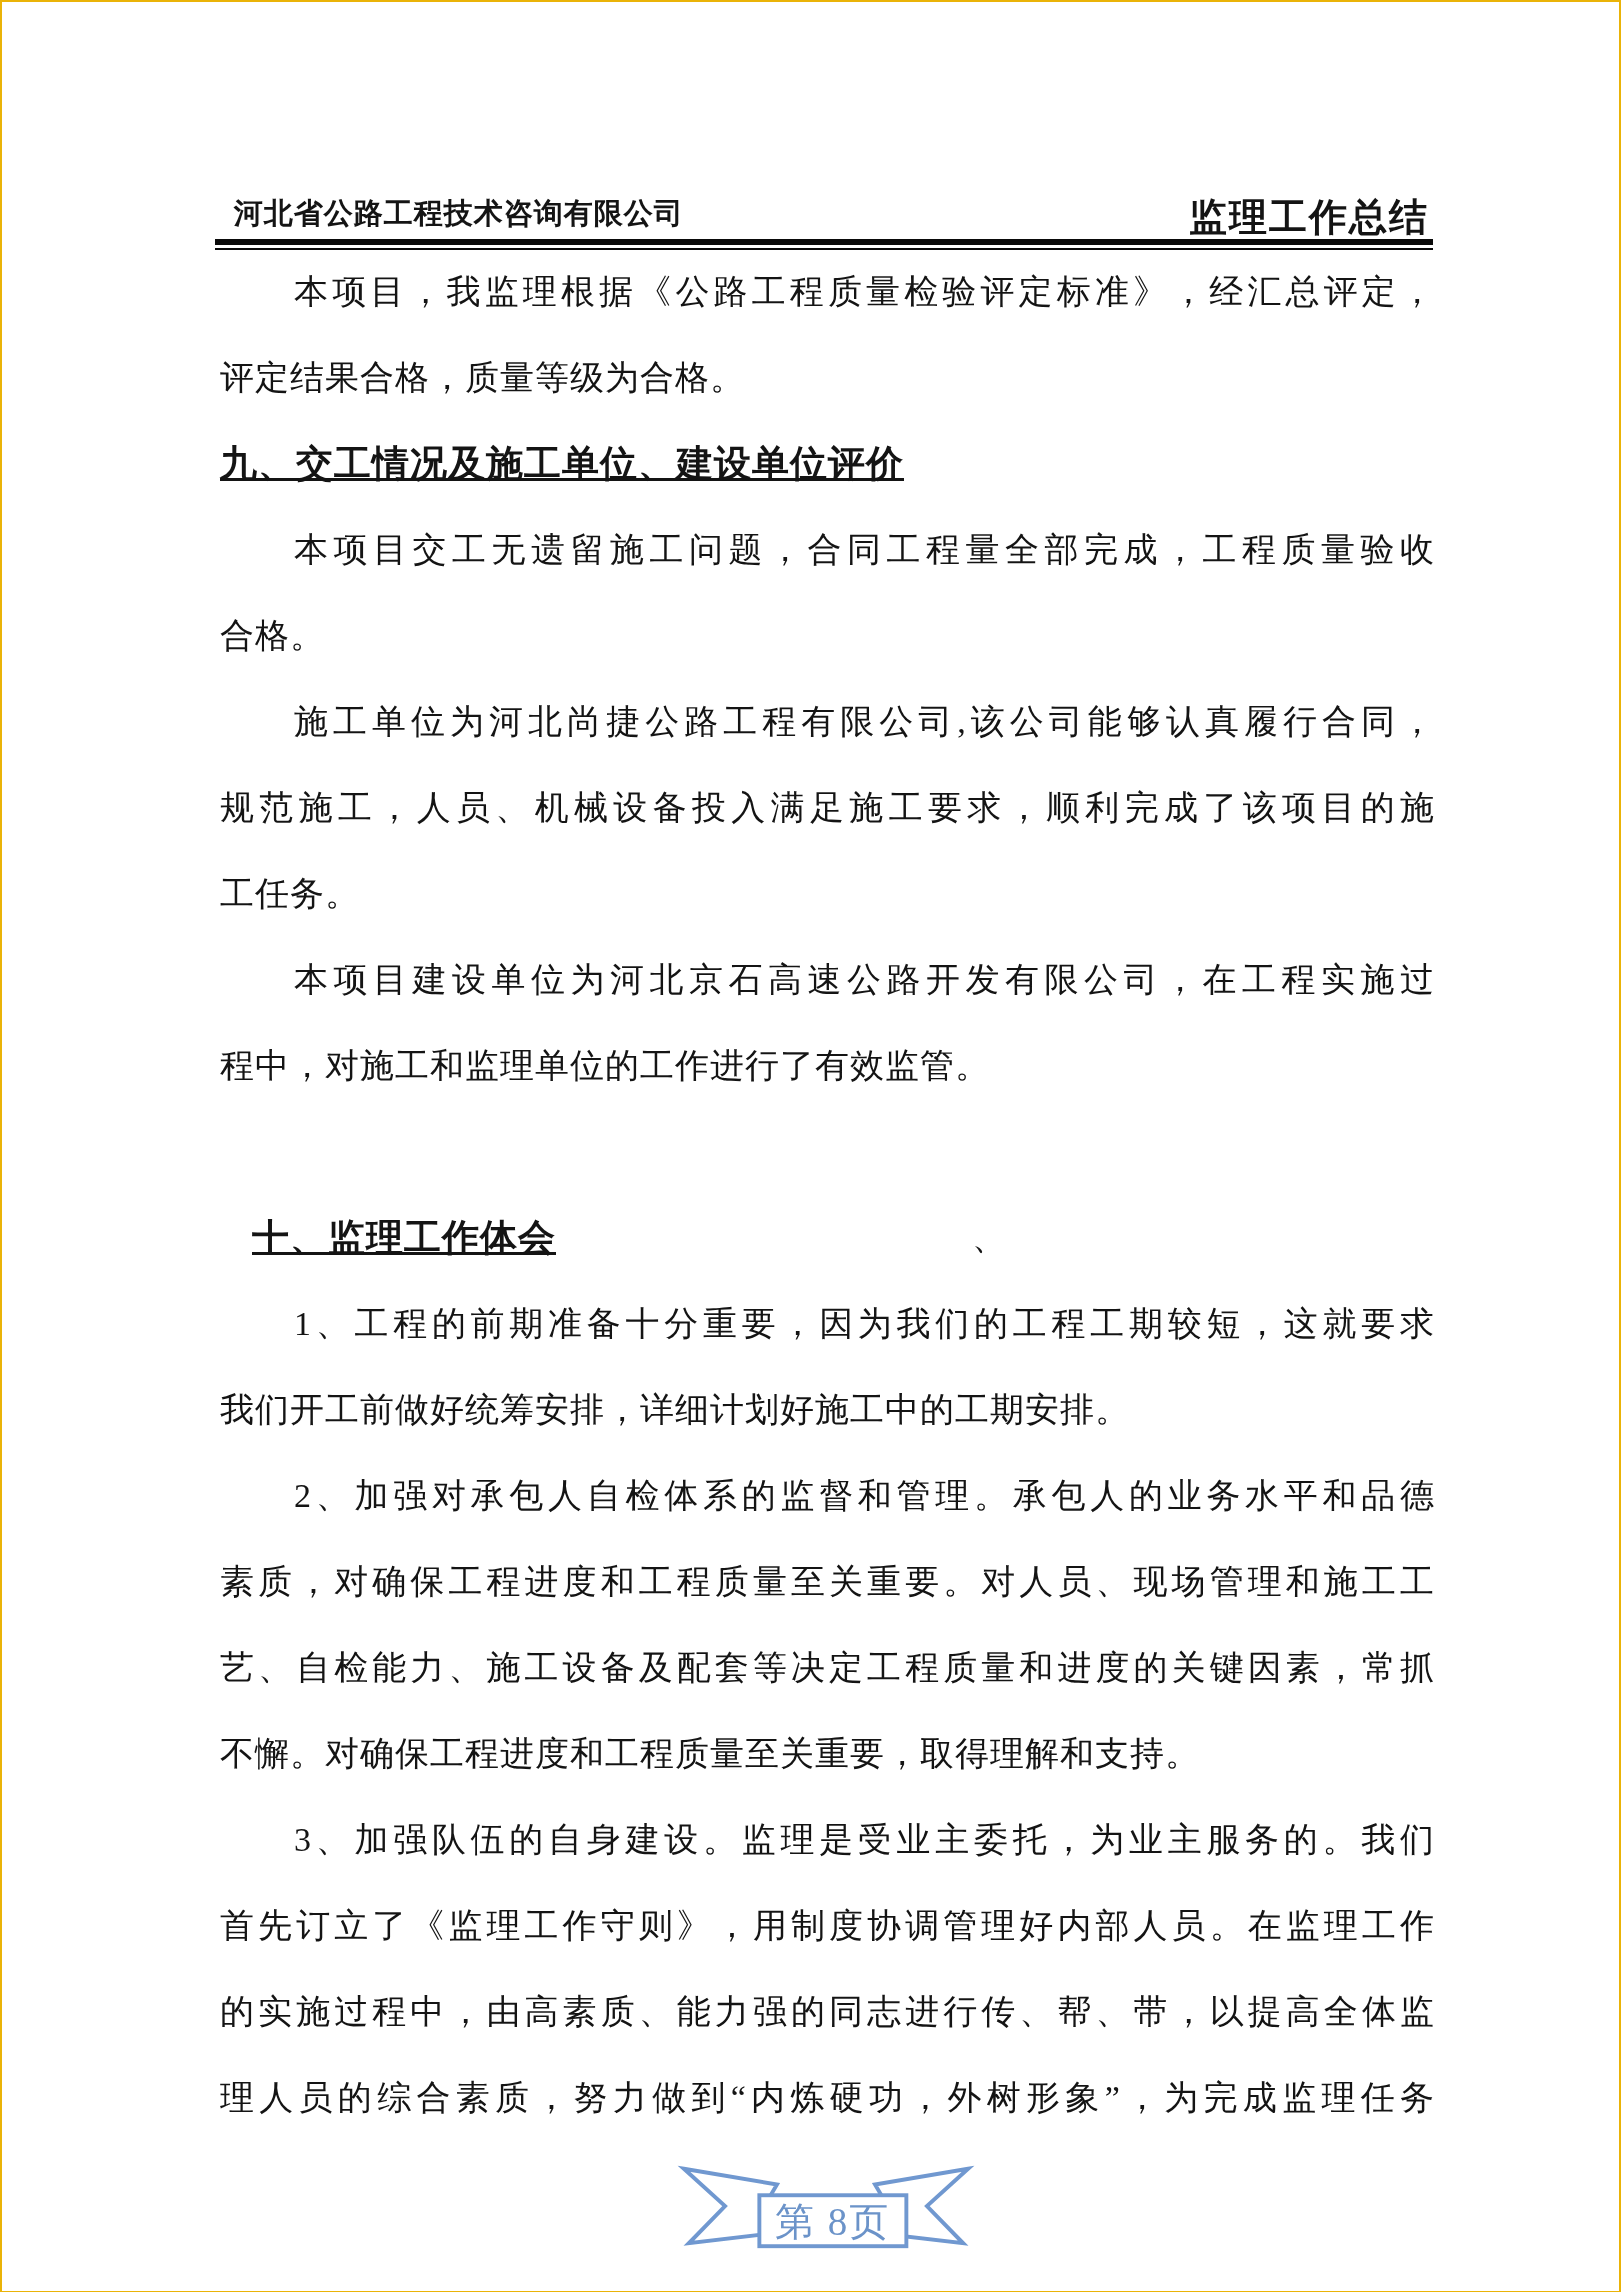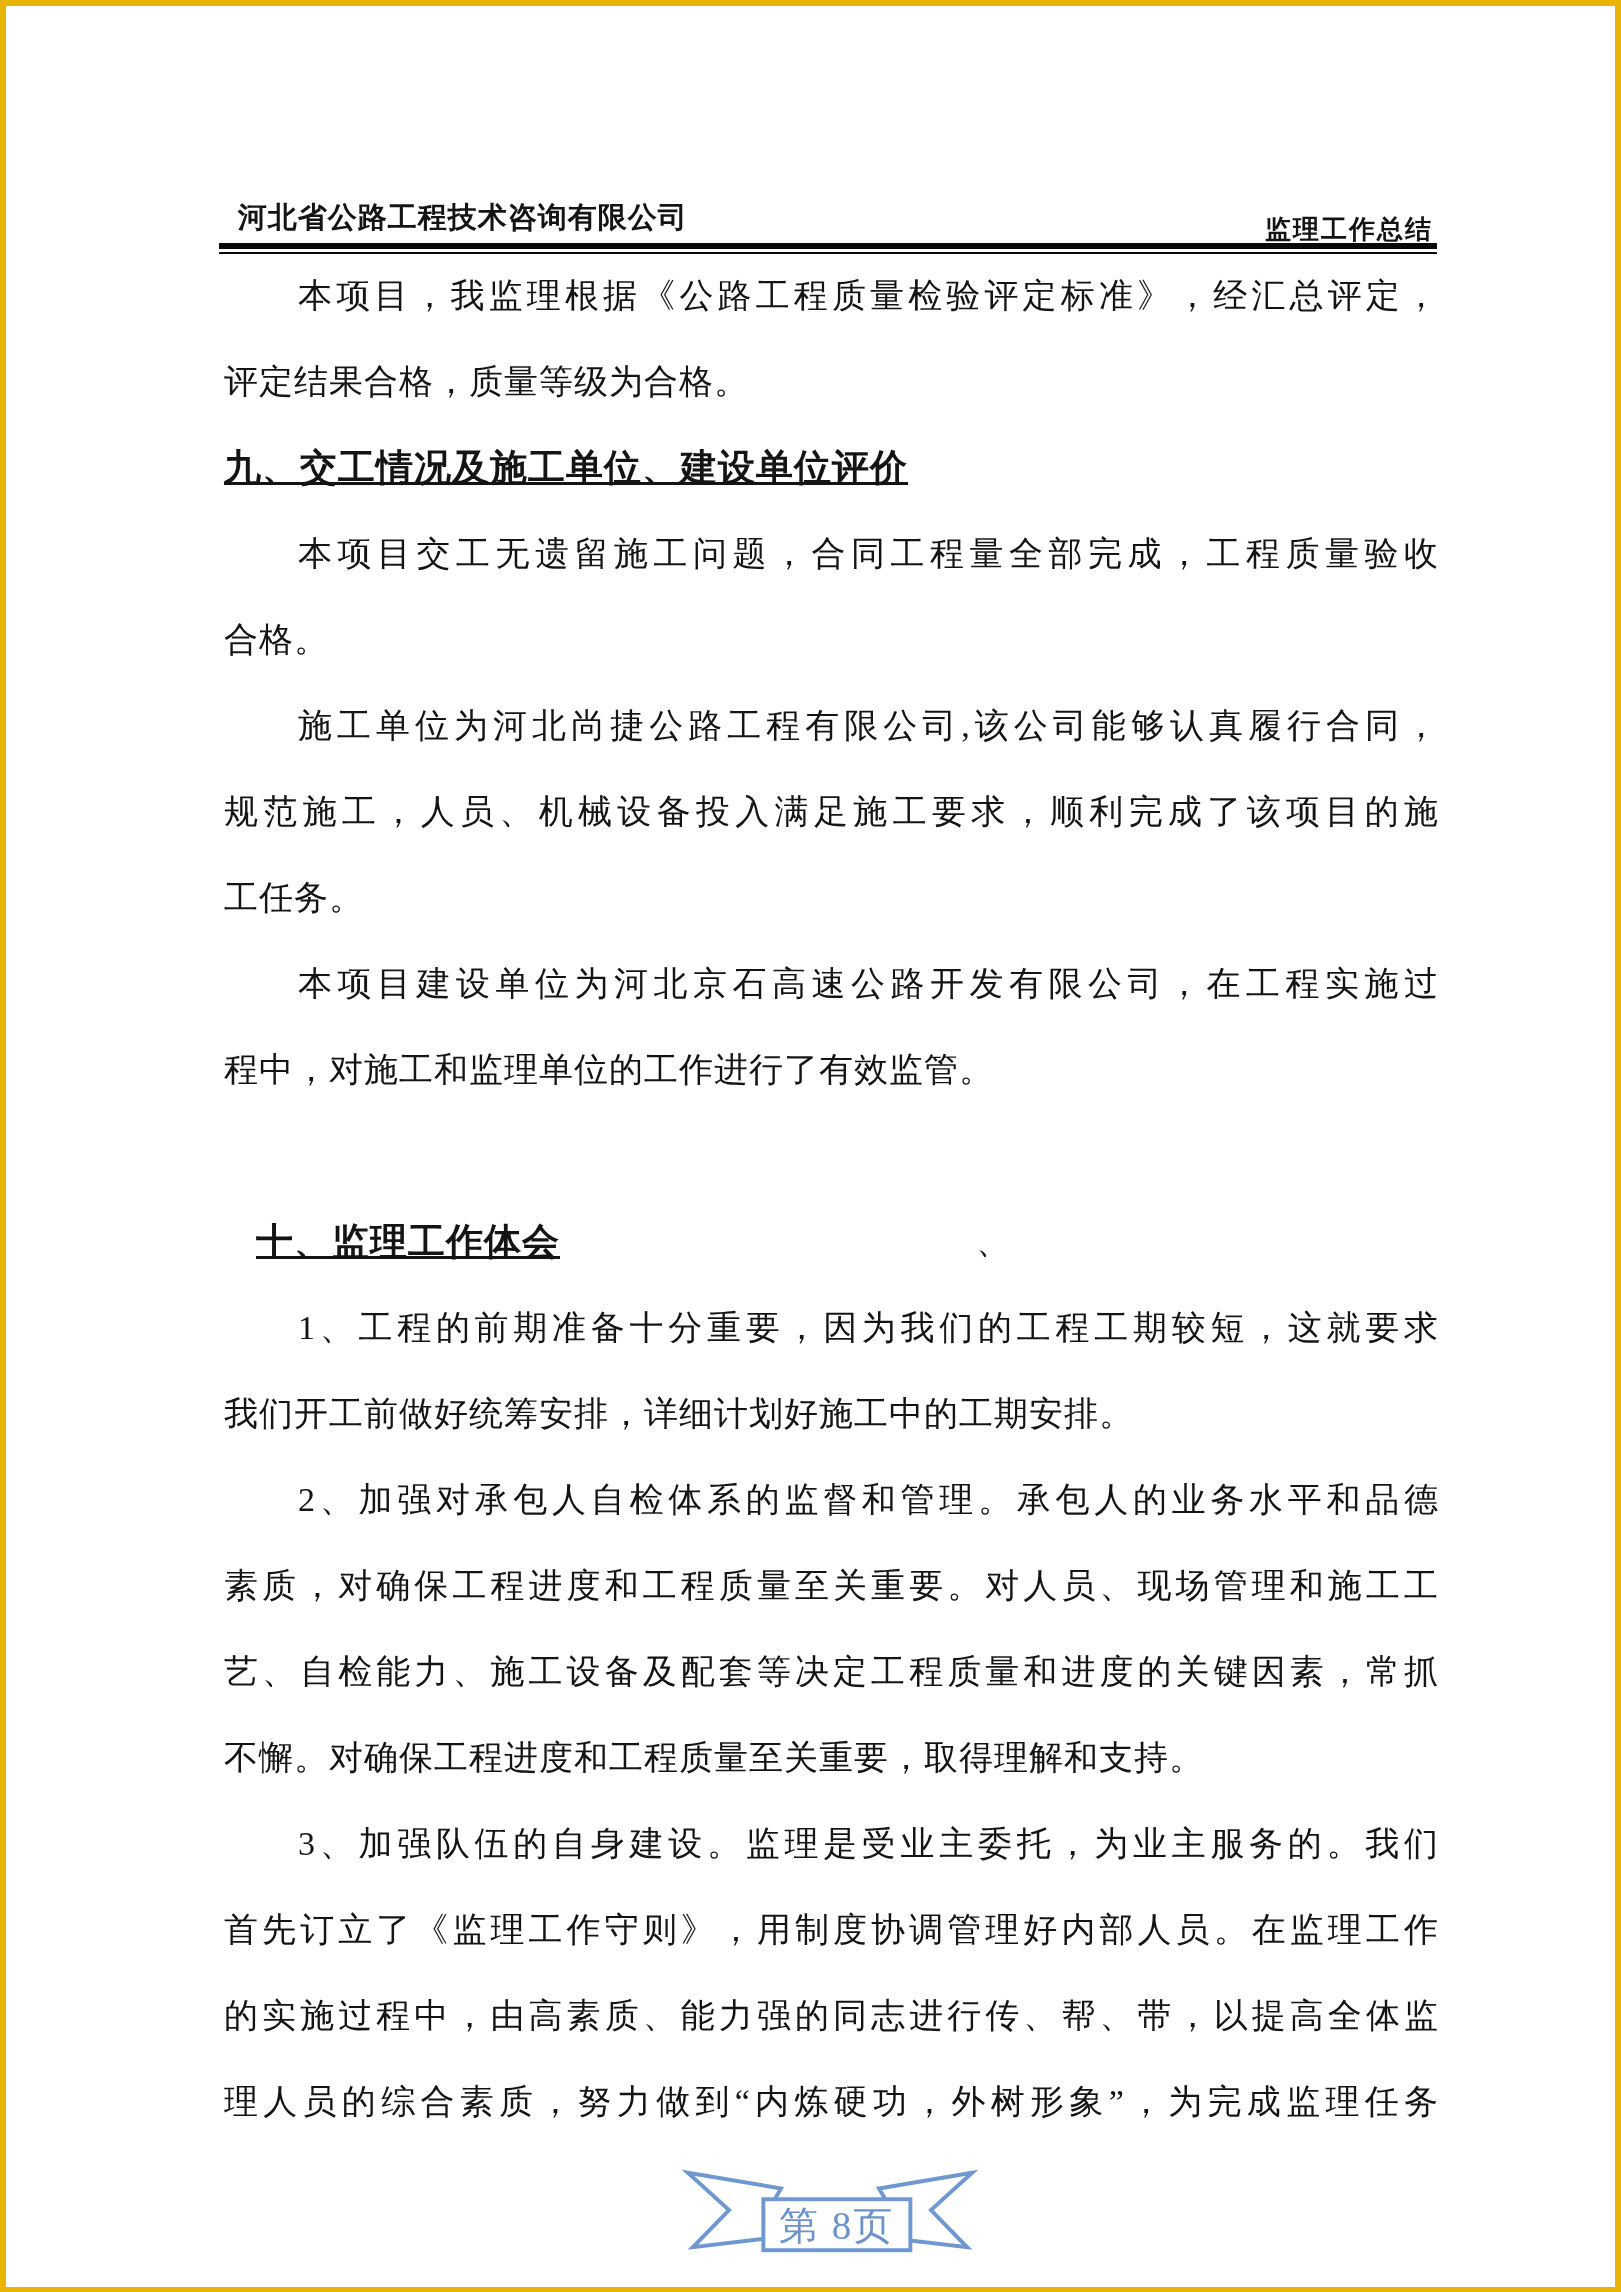--- a/index.html
+++ b/index.html
@@ -1,34 +1,34 @@
 <!DOCTYPE html>
 <html><head>
 <meta charset="utf-8">
 <style>
   html,body{margin:0;padding:0;background:#ffffff;}
   .page{
     position:relative;
     width:1621px;height:2293px;
     background:#ffffff;
     box-sizing:border-box;
-    border:6px solid #eab308;
+    border:2px solid #eab308;
     overflow:hidden;
     font-family:"Liberation Serif","DejaVu Serif",serif;
     color:#141414;
   }
   
   .header{position:absolute;left:218px;top:194px;width:1215px;height:41px;}
   .header .company{
     position:absolute;left:13.7px;top:0;
     font-size:29px;font-weight:700;letter-spacing:1px;line-height:35px;
   }
   .header .doc-title{
-    position:absolute;right:5.9px;top:12px;
-    font-size:26px;font-weight:700;letter-spacing:2px;line-height:35px;
+    position:absolute;right:5.9px;top:4px;
+    font-size:38px;font-weight:700;letter-spacing:2px;line-height:35px;
   }
   .header-rule{
     position:absolute;left:213px;top:237px;width:1218px;height:2.9px;
     border-top:6.9px solid #0a0a0a;border-bottom:2.9px solid #0a0a0a;
   }
   
   .content{
     position:absolute;left:218px;top:247px;width:1215px;
     font-size:34px;line-height:86px;letter-spacing:1px;
   }

